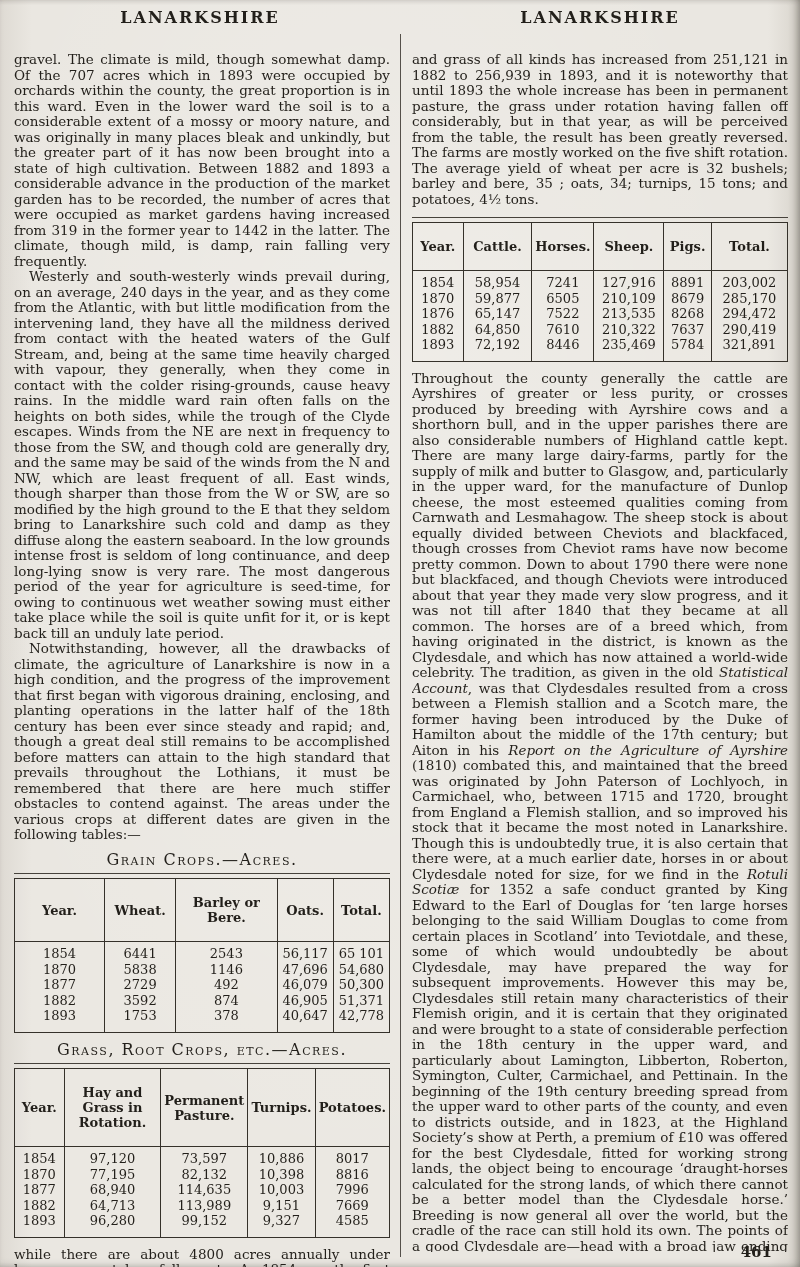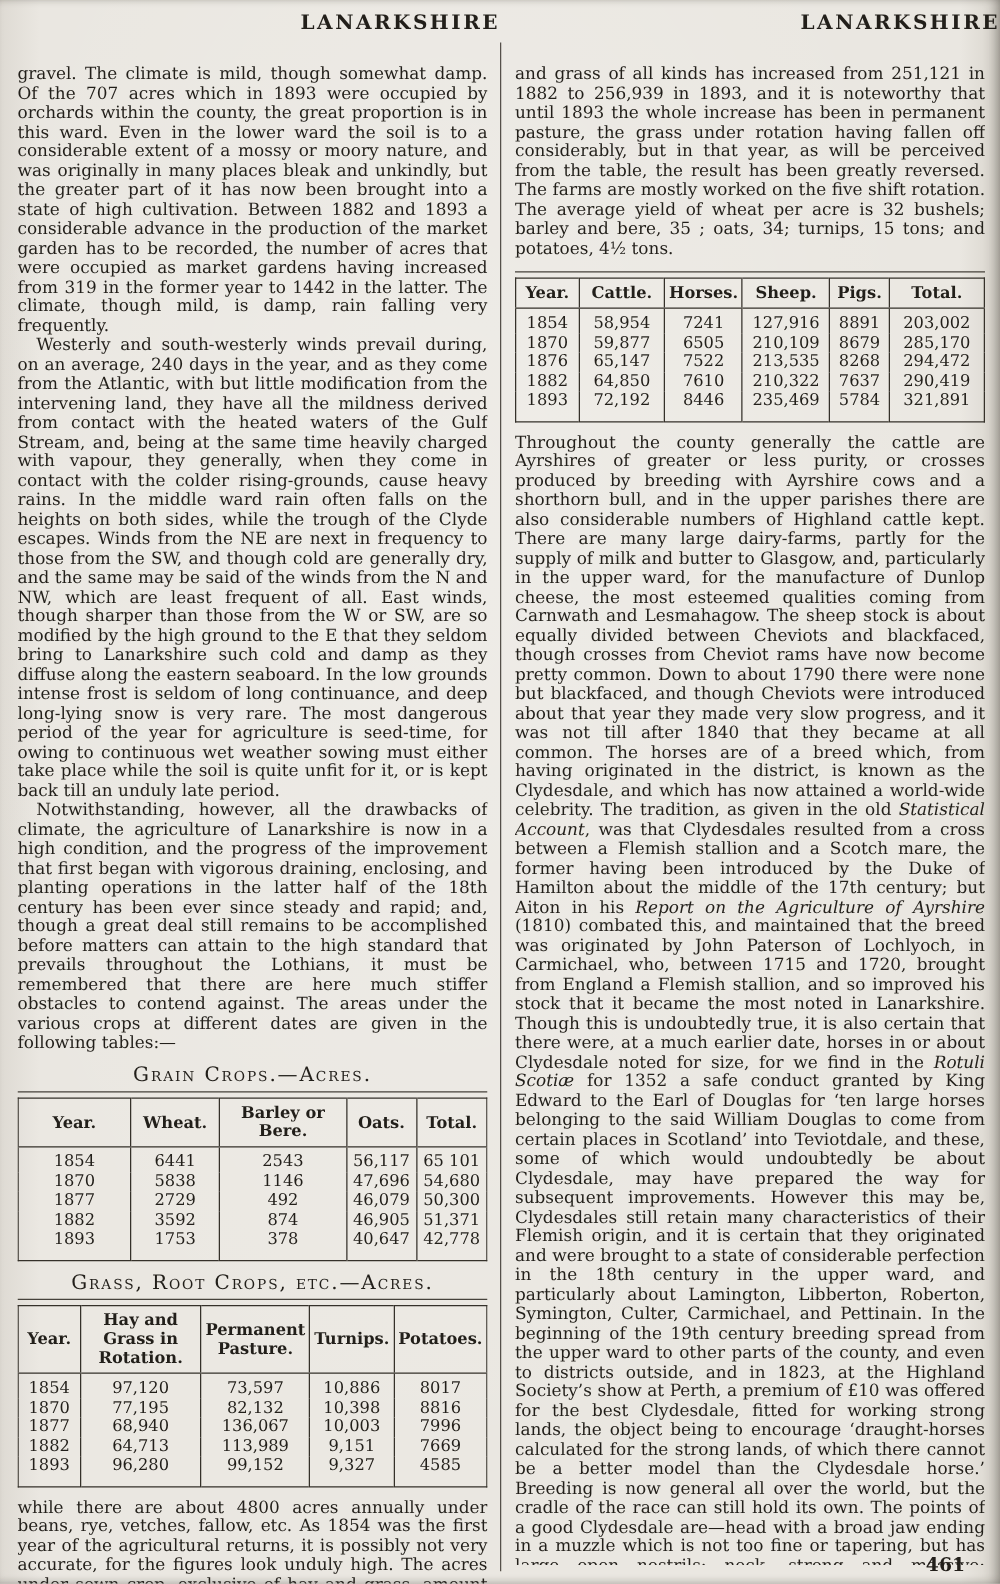--- a/index.html
+++ b/index.html
@@ -11,21 +11,21 @@
       radial-gradient(ellipse at 45% 35%, rgba(255,255,255,0.22), rgba(255,255,255,0) 65%),
       linear-gradient(90deg, #dedad3 0%, #eae7e1 4%, #eae7e1 96%, #d8d4cc 100%),
       #e8e5df;
     box-shadow: inset -7px 0 10px -5px rgba(40,35,28,0.45), inset 0 -5px 8px -5px rgba(40,35,28,0.25), inset 0 4px 6px -5px rgba(40,35,28,0.2);
     font-family:"DejaVu Serif", serif;
     color:#221f1a;
     overflow:hidden;
   }
   .running-head{
     position:absolute;top:8px;width:400px;
-    text-align:right;font-weight:bold;font-size:16px;letter-spacing:2px;
+    text-align:center;font-weight:bold;font-size:16px;letter-spacing:2px;
   }
   .head-left{left:0;}
   .head-right{left:400px;}
   .col-divider{
     position:absolute;left:400px;top:34px;bottom:10px;width:1px;
     background:#55504a;
   }
   .column{
     position:absolute;top:52px;width:376px;
     font-size:13.5px;line-height:15.5px;
@@ -48,21 +48,21 @@
   table.data{
     border-collapse:collapse;
     width:100%;
     border:1.5px solid #35312a;
     font-size:13px;
     background:rgba(255,255,255,0.06);
   }
   table.data th{
     border-bottom:1.5px solid #35312a;
     font-weight:bold;
-    padding:4px 3px;
+    padding:16px 3px;
     text-align:center;
     line-height:15px;
     vertical-align:middle;
   }
   table.data th + th, table.data td + td{border-left:1px solid #35312a;}
   table.data td{
     padding:0 4px;
     text-align:center;
     line-height:15.5px;
     vertical-align:middle;
@@ -185,21 +185,21 @@
             <tr>
               <td>1870</td>
               <td>77,195</td>
               <td>82,132</td>
               <td>10,398</td>
               <td>8816</td>
             </tr>
             <tr>
               <td>1877</td>
               <td>68,940</td>
-              <td>136,067</td>
+              <td>114,635</td>
               <td>10,003</td>
               <td>7996</td>
             </tr>
             <tr>
               <td>1882</td>
               <td>64,713</td>
               <td>113,989</td>
               <td>9,151</td>
               <td>7669</td>
             </tr>

